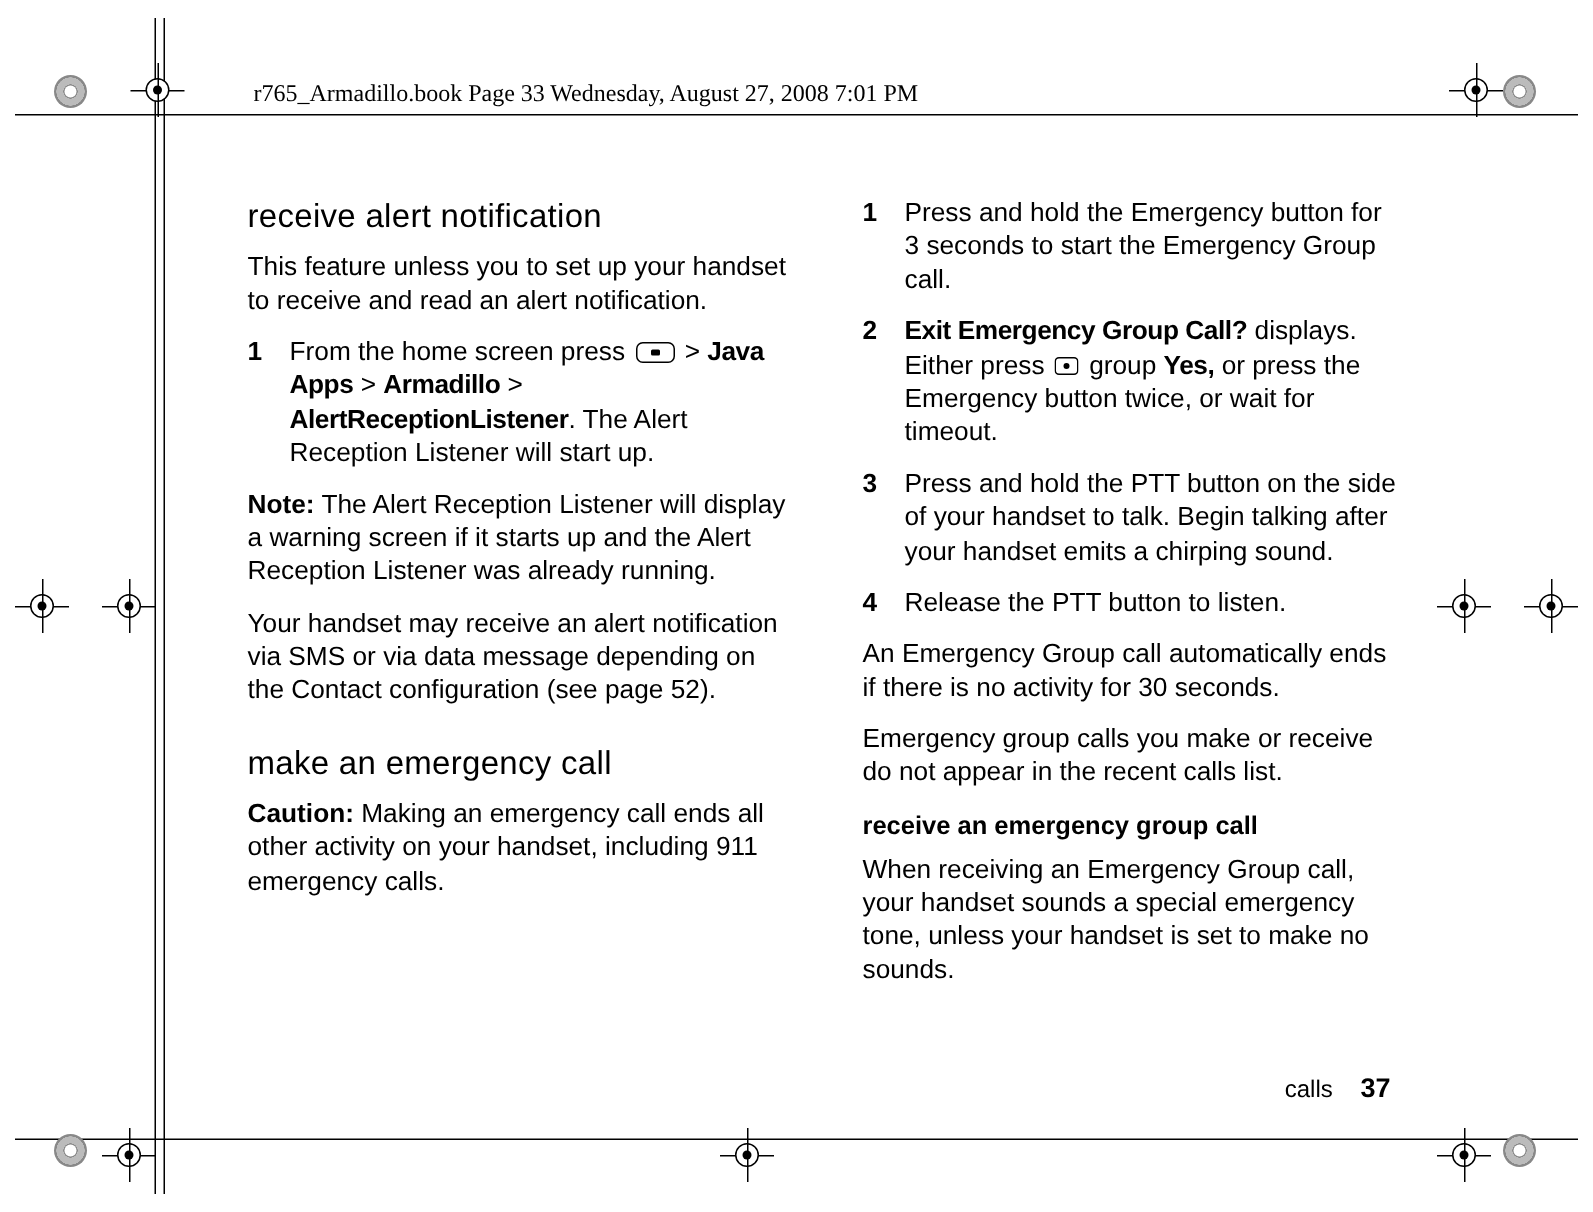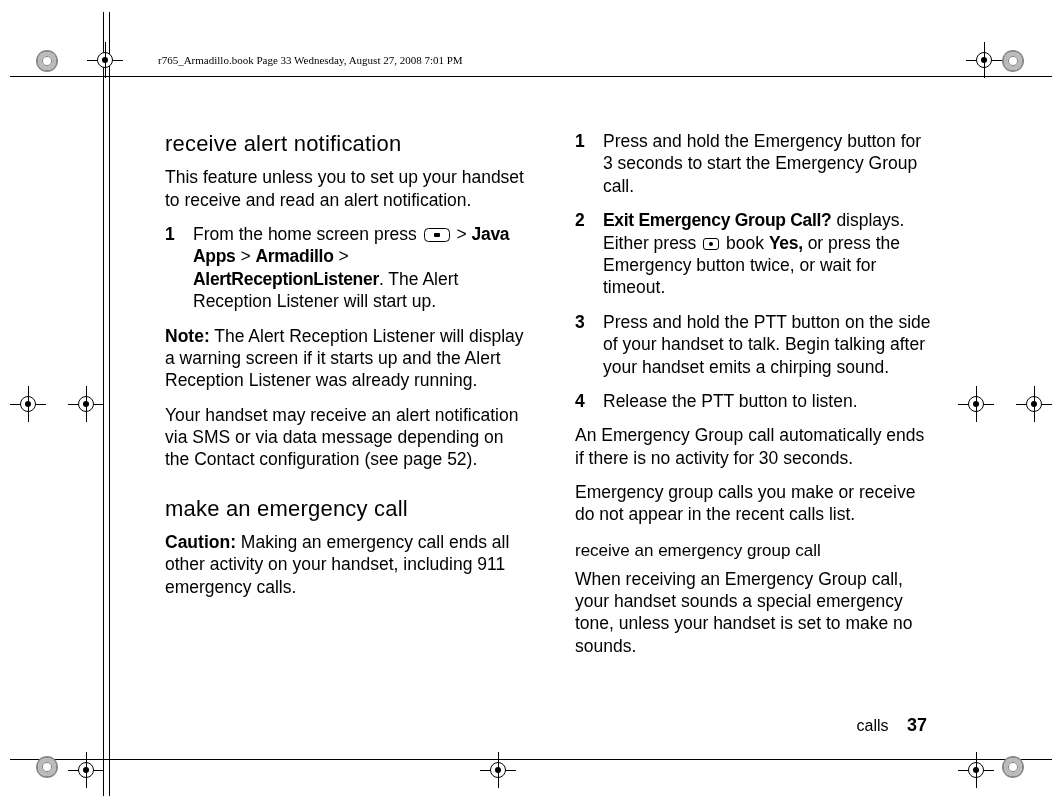--- a/index.html
+++ b/index.html
@@ -60,43 +60,43 @@
     }
     
     .hr-top { position: absolute; top: 76px; left: 10px; right: 10px; height: 1px; background: #000; }
     .hr-bottom { position: absolute; bottom: 48px; left: 10px; right: 10px; height: 1px; background: #000; }
     
     .spine { position: absolute; top: 12px; bottom: 12px; width: 1px; background: #000; }
     
     .running-head {
       position: absolute;
       top: 54px;
-      left: 158px;
-      font-size: 11px;
+      left: 169px;
+      font-size: 16px;
       font-family: "Times New Roman", Times, serif;
     }
     
     .content {
       position: absolute;
       top: 130px;
       left: 165px;
       width: 770px;
       display: flex;
       gap: 50px;
     }
     .col { flex: 1; font-size: 17.5px; line-height: 1.28; }
     .h-section {
       font-size: 22px;
       font-weight: normal;
       margin-bottom: 8px;
       letter-spacing: 0.2px;
     }
     .h-sub {
       font-size: 17px;
-      font-weight: normal;
+      font-weight: bold;
       margin-top: 14px;
       margin-bottom: 6px;
     }
     .col p { margin-bottom: 12px; }
     .step-list { list-style: none; }
     .step {
       display: flex;
       margin-bottom: 12px;
     }
     .step-num {
@@ -219,21 +219,21 @@
       <li class="step">
         <span class="step-num">1</span>
         <span class="step-body">Press and hold the Emergency button for 3 seconds to start the Emergency Group call.</span>
       </li>
       <li class="step">
         <span class="step-num">2</span>
         <span class="step-body">
           <span class="cond-inline">Exit Emergency Group Call?</span><span> displays. Either press </span><span class="icon-dot"><svg width="16" height="12" viewBox="0 0 16 12">
                 <rect x="0.5" y="0.5" width="15" height="11" rx="2.5" fill="#fff" stroke="#000"></rect>
                 <circle cx="8" cy="6" r="2" fill="#000"></circle>
-              </svg></span><span> book </span><span class="cond-inline">Yes,</span><span> or press the Emergency button twice, or wait for timeout.</span>
+              </svg></span><span> group </span><span class="cond-inline">Yes,</span><span> or press the Emergency button twice, or wait for timeout.</span>
         </span>
       </li>
       <li class="step">
         <span class="step-num">3</span>
         <span class="step-body">Press and hold the PTT button on the side of your handset to talk. Begin talking after your handset emits a chirping sound.</span>
       </li>
       <li class="step">
         <span class="step-num">4</span>
         <span class="step-body">Release the PTT button to listen.</span>
       </li>

